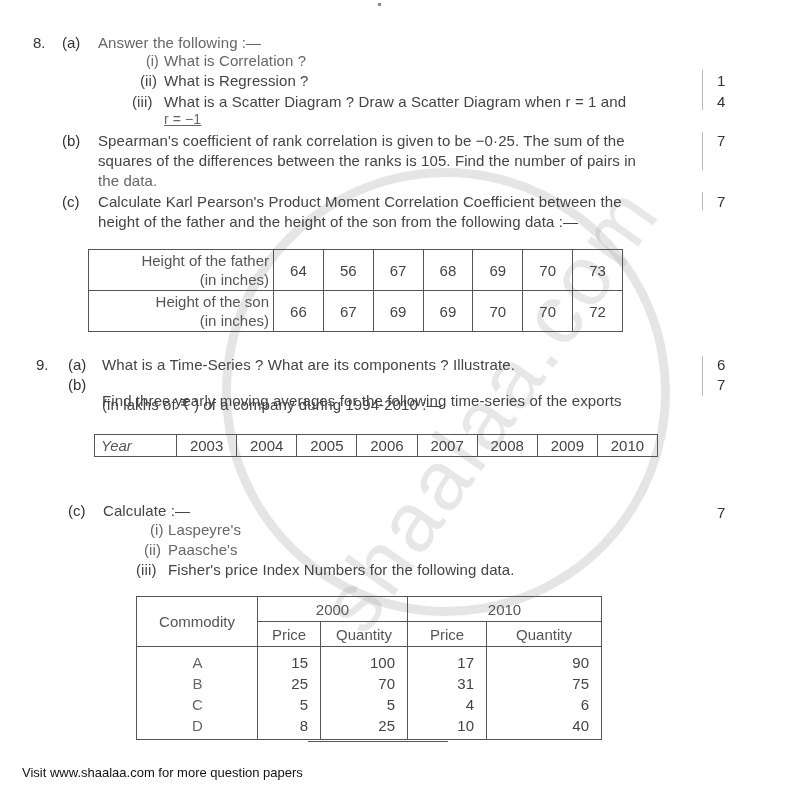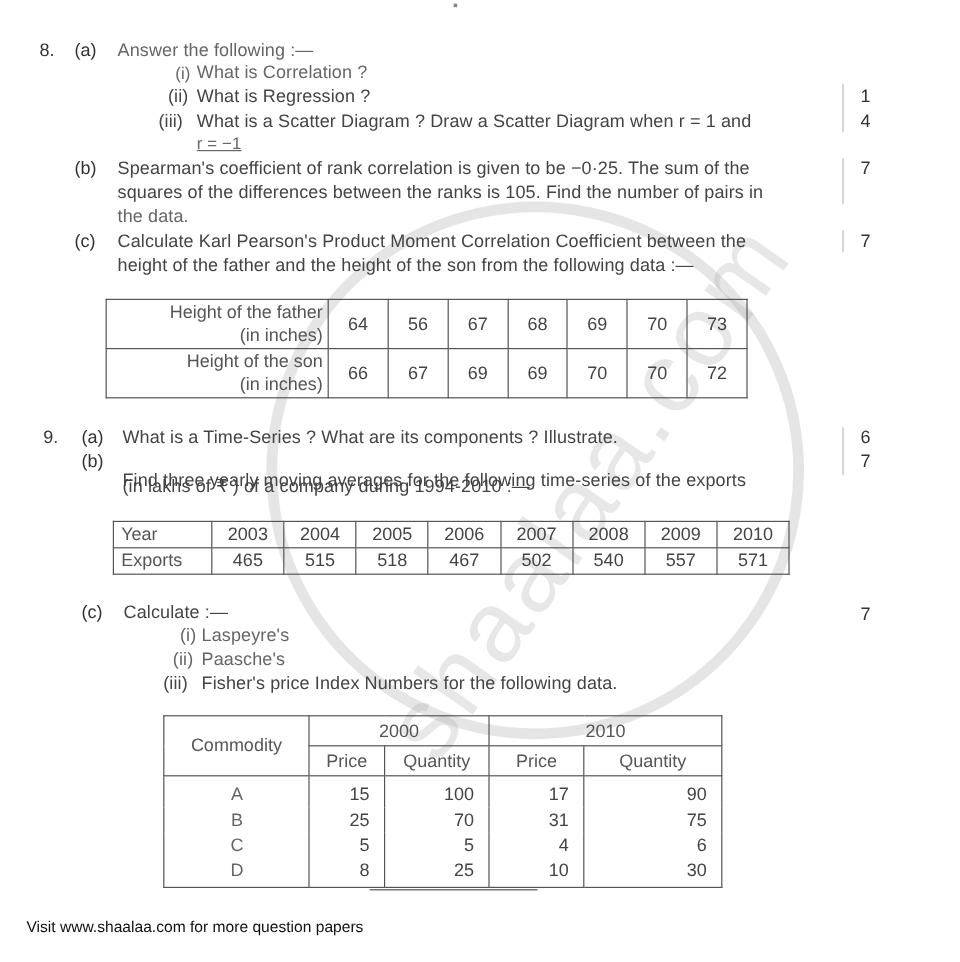--- a/index.html
+++ b/index.html
@@ -19,21 +19,21 @@
   table.q td, table.q th { border: 1px solid #555; font-weight: normal; }
 
   
   #t-heights { left: 88px; top: 249px; width: 535px; }
   #t-heights td { height: 40px; text-align: center; padding: 0 4px; }
   #t-heights td.lbl { text-align: right; width: 172px; line-height: 19px; padding-left: 8px; color: #555; }
 
   
   #t-exports { left: 94px; top: 434px; width: 564px; }
   #t-exports td { height: 21px; text-align: center; padding: 0 3px; }
-  #t-exports td.lbl { text-align: left; padding-left: 6px; width: 72px; color: #555; }
+  #t-exports td.lbl { text-align: left; padding-left: 6px; width: 72px; color: #555; font-style: italic; }
 
   
   #t-comm { left: 136px; top: 596px; width: 466px; }
   #t-comm th { height: 22px; font-size: 15px; color: #555; }
   #t-comm td { height: 19px; line-height: 19px; text-align: right; padding-right: 12px;
                border-top: none; border-bottom: none; }
   #t-comm td.c { text-align: center; padding-right: 0; color: #666; }
   #t-comm tr.first td { padding-top: 6px; }
   #t-comm tr.last td { border-bottom: 1px solid #555; padding-bottom: 4px; }
 
@@ -129,31 +129,20 @@
     <td class="lbl">Year</td>
     <td>2003</td>
     <td>2004</td>
     <td>2005</td>
     <td>2006</td>
     <td>2007</td>
     <td>2008</td>
     <td>2009</td>
     <td>2010</td>
   </tr>
-  <tr>
-    <td class="lbl">Exports</td>
-    <td>465</td>
-    <td>515</td>
-    <td>518</td>
-    <td>467</td>
-    <td>502</td>
-    <td>540</td>
-    <td>557</td>
-    <td>571</td>
-  </tr>
 </tbody>
   </table>
 
 <div class="abs qno" style="left:68px;top:502px;">(c)</div>
 <div class="abs txt" style="left:103px;top:502px;">Calculate :—</div>
 <div class="marks" style="top:504px;">7</div>
 <div class="abs txt faint" style="left:150px;top:521px;">(i)</div>
 <div class="abs txt faint" style="left:168px;top:521px;">Laspeyre's</div>
 <div class="abs txt faint" style="left:144px;top:541px;">(ii)</div>
 <div class="abs txt faint" style="left:168px;top:541px;">Paasche's</div>
@@ -192,19 +181,19 @@
     <td>5</td>
     <td>5</td>
     <td>4</td>
     <td>6</td>
   </tr>
   <tr class="last">
     <td class="c">D</td>
     <td>8</td>
     <td>25</td>
     <td>10</td>
-    <td>30</td>
+    <td>40</td>
   </tr>
 </tbody>
   </table>
 
 <div class="rule"></div>
 <div class="footer">Visit www.shaalaa.com for more question papers</div>
 
 </body></html>

